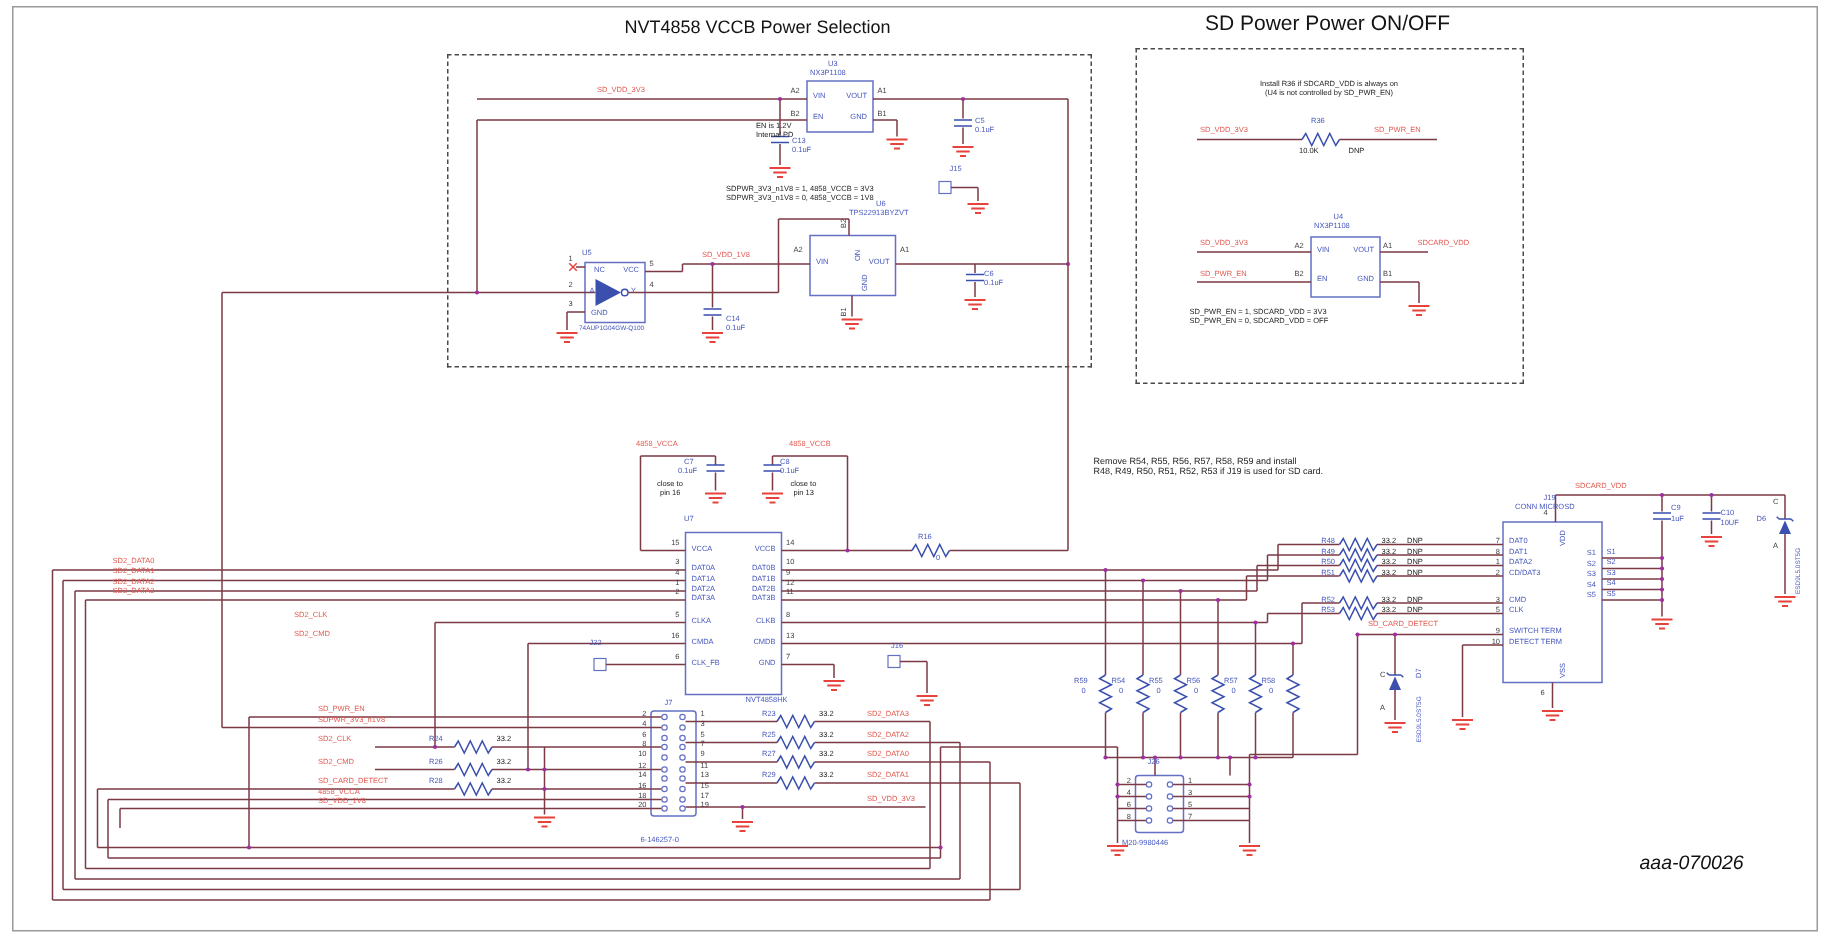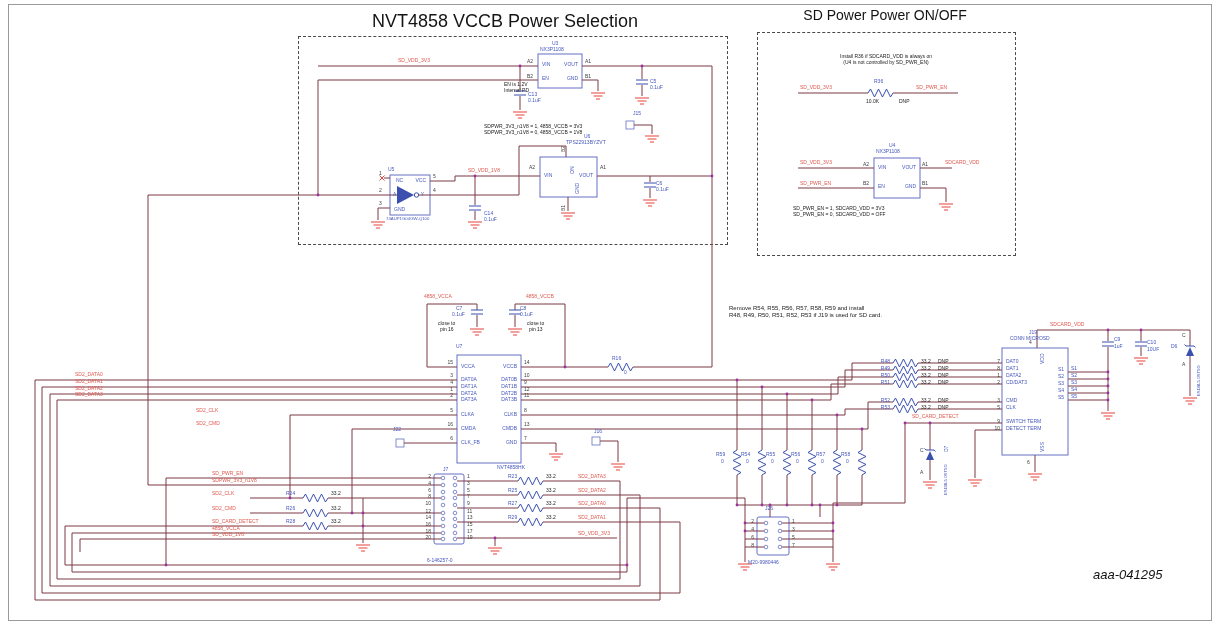--- a/index.html
+++ b/index.html
@@ -3,21 +3,21 @@
 <meta charset="utf-8">
 <style>
   html,body{margin:0;padding:0;background:#fff;}
   #stage{position:relative;width:1220px;height:625px;background:#ffffff;overflow:hidden;
          font-family:"Liberation Sans",sans-serif;}
   #sheet-border{position:absolute;left:8px;top:4px;right:8px;bottom:4px;border:1px solid #9a9a9a;}
   .dashed-box{position:absolute;border:1px dashed #4a4a4a;}
   #box-left{left:298px;top:36px;width:428px;height:207px;}
   #box-right{left:757px;top:32px;width:257px;height:222px;}
   .sheet-title{position:absolute;color:#141414;font-weight:400;}
-  #title-left{left:350px;top:11px;width:310px;text-align:center;font-size:18px;}
+  #title-left{left:350px;top:11px;width:310px;text-align:center;font-size:12px;}
   #title-right{left:770px;top:7px;width:230px;text-align:center;font-size:14px;}
   #doc-code{position:absolute;left:1093px;top:567px;font-size:13px;font-style:italic;color:#111;}
   svg{position:absolute;left:0;top:0;}
   .w{stroke:var(--wire);stroke-width:1;fill:none;}
   .sym{stroke:var(--symbol);stroke-width:1;fill:none;}
   .symf{fill:var(--symbol);stroke:none;}
   .g{stroke:var(--ground);stroke-width:1.2;fill:none;}
   .bx{stroke:var(--box);stroke-width:1;fill:#ffffff;}
   .pc{stroke:var(--box);stroke-width:0.8;fill:#ffffff;}
   .dot{fill:var(--junction);stroke:none;}
@@ -30,21 +30,21 @@
   .c-p{color:var(--pin);}
 </style>
 </head>
 <body>
 
 <div id="stage">
   <div id="sheet-border"></div>
 
   <div id="title-left" class="sheet-title">NVT4858 VCCB Power Selection</div>
   <div id="title-right" class="sheet-title">SD Power Power ON/OFF</div>
-  <div id="doc-code">aaa-041295</div>
+  <div id="doc-code">aaa-070026</div>
 
   <div id="box-left" class="dashed-box"></div>
   <div id="box-right" class="dashed-box"></div>
 
   <svg width="1220" height="625" viewBox="0 0 1220 625">
     <defs>
       <path id="rh" d="M0 0l2.5 -4l4 8l4 -8l4 8l4 -8l4 8l2.5 -4"></path>
       <path id="rv" d="M0 0l-4 2.5l8 4l-8 4l8 4l-8 4l8 4l-4 2.5"></path>
       <path id="cap" d="M-6 0H6 M-6 4H6"></path>
       <path id="gnd" d="M-7 0H7 M-4.5 3H4.5 M-2 6H2"></path>

